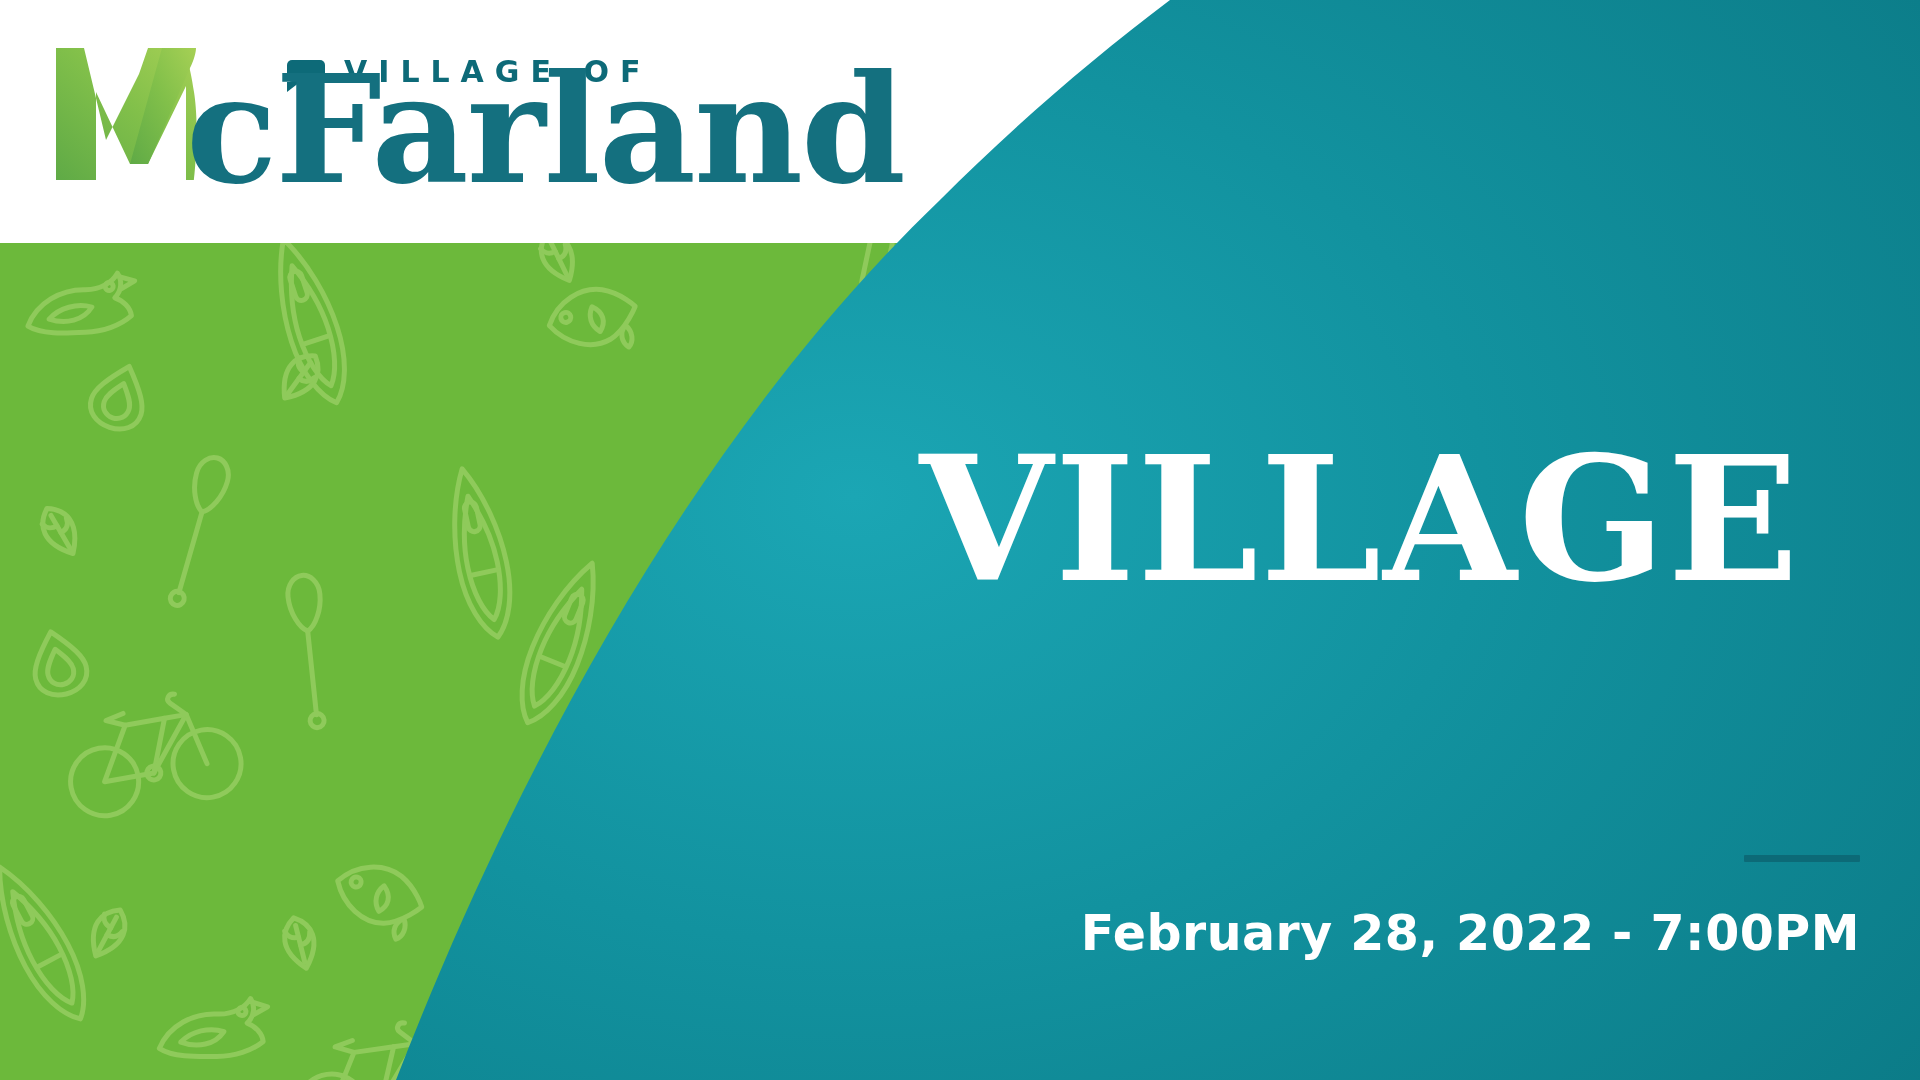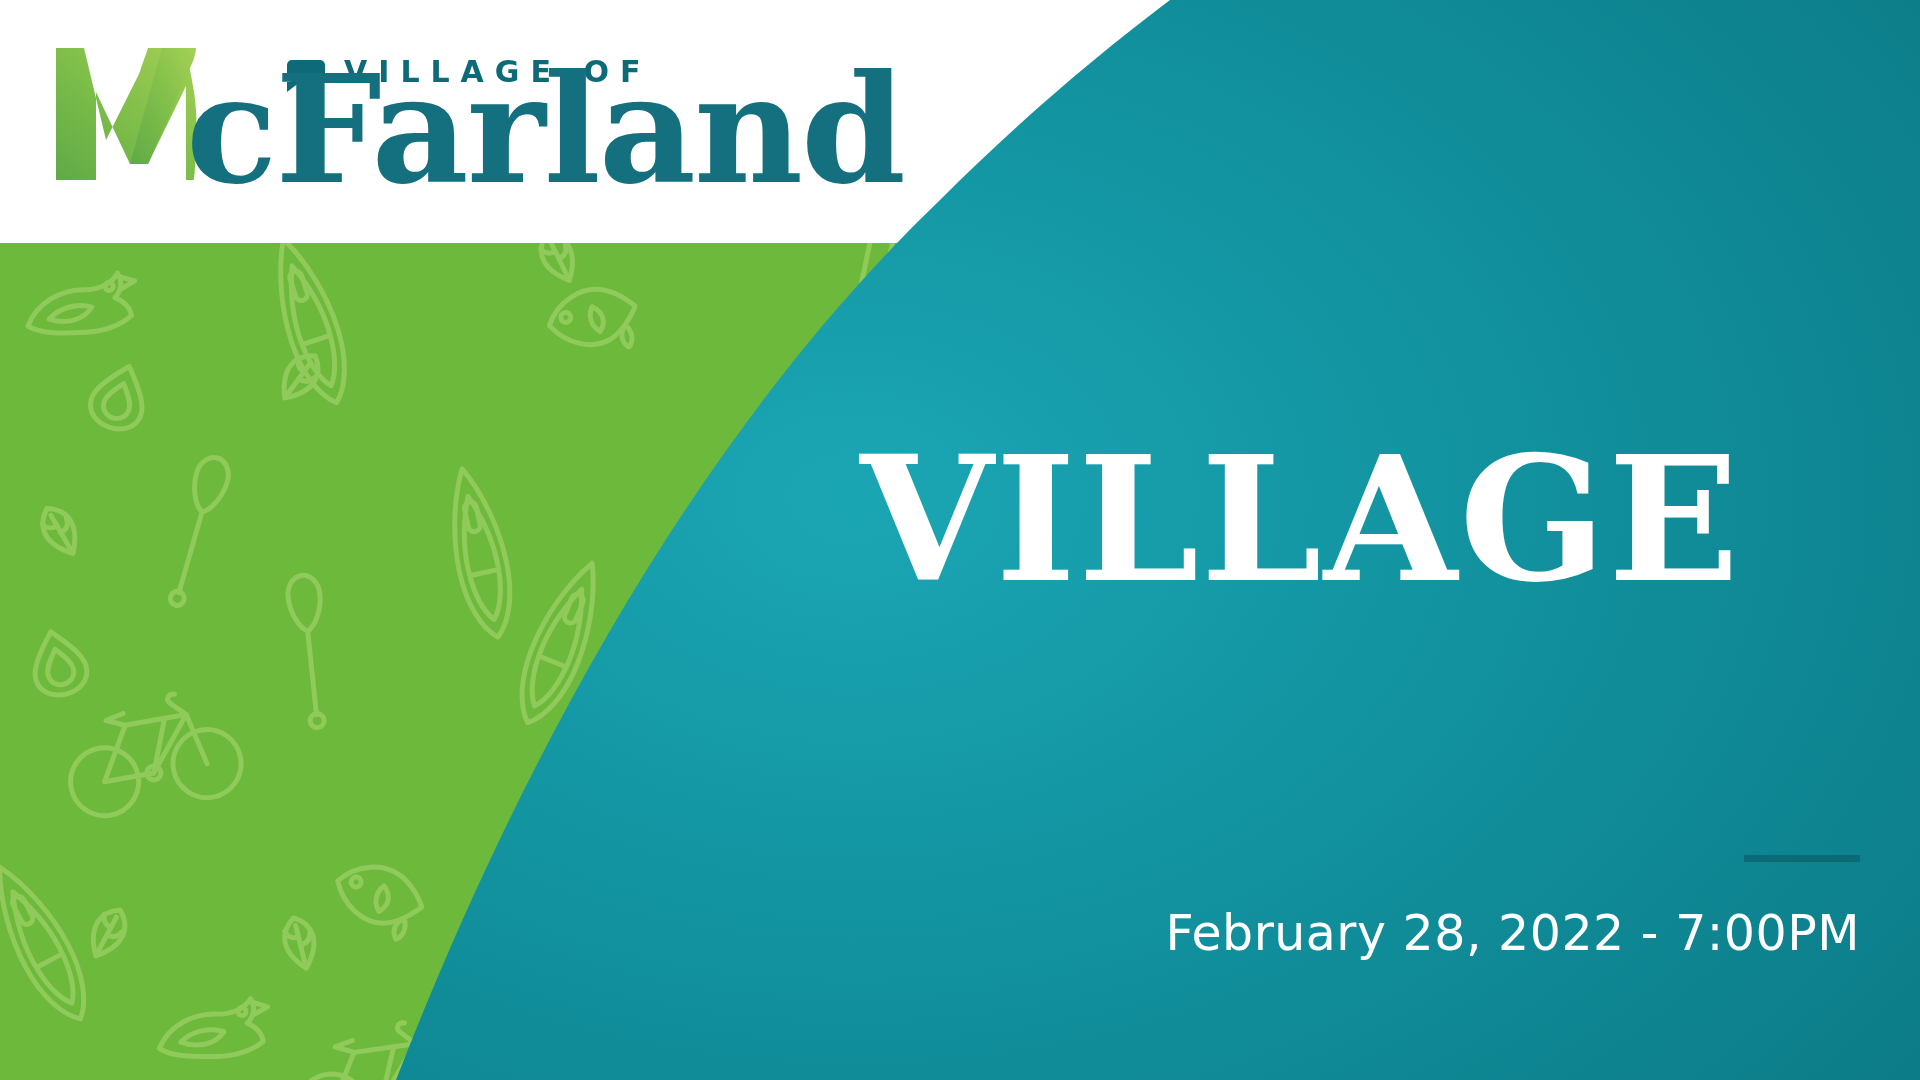--- a/index.html
+++ b/index.html
@@ -41,21 +41,21 @@
     left:44px; top:30px;
     width:900px; height:170px;
   }
   #logo-svg{display:block;}
 
   
   #headline-block{
     position:absolute;
     right:60px; top:440px;
     width:1000px;
-    text-align:left;
+    text-align:center;
   }
   .headline{
     display:block;
     color:#ffffff;
     font-family:"DejaVu Serif","Liberation Serif",serif;
     font-weight:700;
     font-size:172px;
     line-height:0.93;
     letter-spacing:2px;
     margin:0;
@@ -69,21 +69,21 @@
     width:116px; height:7px;
     background:#0c6a77;
     border-radius:1px;
   }
 
   #date-line{
     position:absolute;
     right:60px; top:905px;
     color:#ffffff;
     font-family:"DejaVu Sans","Liberation Sans",sans-serif;
-    font-weight:400;
+    font-weight:700;
     font-size:49px;
     letter-spacing:0.5px;
     white-space:nowrap;
   }
 </style>
 </head>
 <body>
 
 <div id="stage">
 

